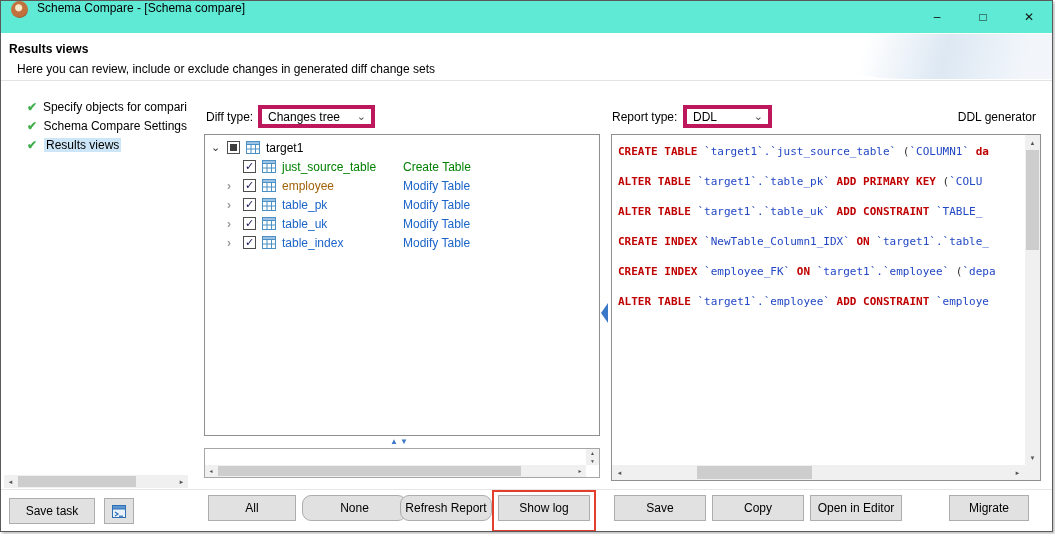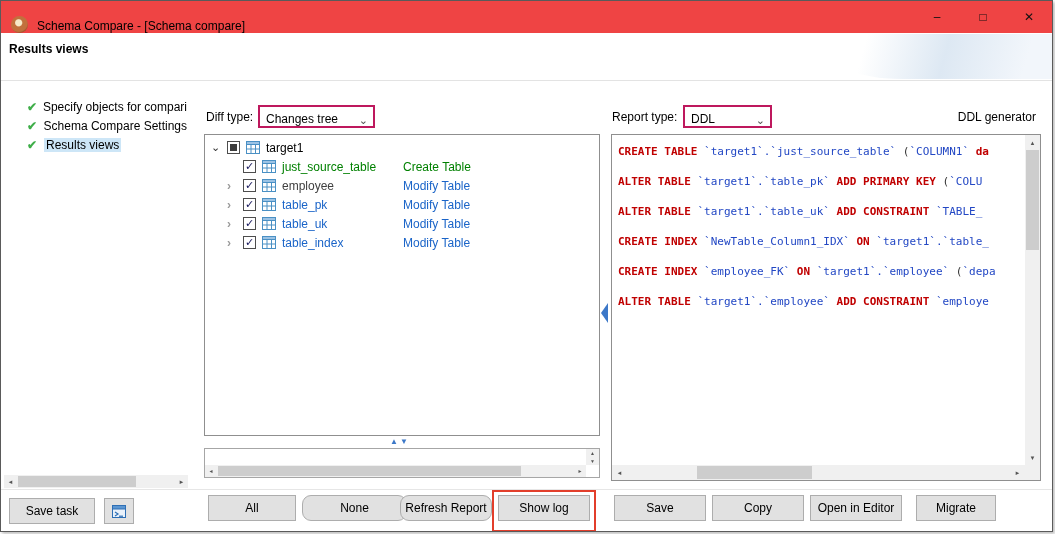--- a/index.html
+++ b/index.html
@@ -3,21 +3,21 @@
 <meta charset="utf-8">
 <style>
   * { margin:0; padding:0; box-sizing:border-box; }
   html,body { width:1055px; height:534px; overflow:hidden; background:#ffffff; }
   body { font-family:"Liberation Sans", sans-serif; font-size:12px; color:#000; }
 
   .window { position:relative; width:1053px; height:532px; background:#fff;
             border:1px solid #5a5a5a; box-shadow:2px 2px 3px rgba(0,0,0,.25); overflow:hidden; }
 
   
-  .titlebar { position:absolute; top:0; left:0; right:0; height:32px; display:flex; align-items:flex-end; background:#ef4444; }
+  .titlebar { position:absolute; top:0; left:0; right:0; height:32px; display:flex; align-items:flex-start; background:#5eead4; }
   .app-icon { width:17px; height:17px; margin-left:10px; border-radius:50%;
               background:radial-gradient(circle at 45% 40%, #f7e9c9 0 22%, #c2703d 30% 62%, #8a4a22 78%, #6e3a1a 100%); }
   .title { margin-left:9px; }
   .win-controls { margin-left:auto; display:flex; height:100%; }
   .win-btn { width:46px; height:100%; display:flex; align-items:center; justify-content:center; font-size:12px; color:#111; }
 
   
   .banner-decor { position:absolute; top:33px; right:0; width:240px; height:45px;
                   background:linear-gradient(105deg, rgba(222,233,245,0) 22%, #dde8f3 55%, #f2f6fb 88%);
                   border-bottom-left-radius:90px 42px; }
@@ -38,22 +38,22 @@
   .sb-track { position:relative; flex:1; background:#f0f0f0; }
   .sb-thumb { position:absolute; background:#cdcdcd; }
   .hscroll { display:flex; }
   .hscroll .sb-arrow { width:13px; }
   .hscroll .sb-thumb { top:1px; bottom:1px; }
   .sidebar-hscroll { position:absolute; left:3px; top:474px; width:184px; height:13px; }
 
   
   .btn { position:absolute; height:26px; background:#e1e1e1; border:1px solid #adadad;
          font-family:inherit; font-size:12px; color:#000; display:flex; align-items:center; justify-content:center; cursor:default; }
-  .combo { position:absolute; height:23px; background:#fff; border:2px solid #be185d;
-           display:flex; align-items:flex-end; justify-content:space-between; padding:0 5px 0 6px; }
+  .combo { position:absolute; height:23px; background:#fff; border:4px solid #be185d;
+           display:flex; align-items:center; justify-content:space-between; padding:0 5px 0 6px; }
   .chev { color:#505050; font-size:11px; margin-left:8px; line-height:1; }
   .panel-label { position:absolute; }
 
   
   .tree-box { position:absolute; left:203px; top:133px; width:396px; height:302px;
               border:1px solid #8f8f8f; background:#fff; overflow:hidden; padding-top:3px; }
   .tree-row { position:relative; display:flex; align-items:center; height:19px; padding-left:6px; }
   .tree-row.child { padding-left:22px; }
   .expander { width:16px; color:#333; font-size:11px; line-height:1; }
   .chevron { width:16px; color:#9a9a9a; font-size:12px; font-weight:bold; line-height:1; }
@@ -101,20 +101,21 @@
     <div class="title">Schema Compare - [Schema compare]</div>
     <div class="win-controls">
       <div class="win-btn">–</div>
       <div class="win-btn">□</div>
       <div class="win-btn">✕</div>
     </div>
   </div>
 
   <div class="banner-decor"></div>
   <div class="page-title">Results views</div>
+  <div class="page-subtitle">Here you can review, include or exclude changes in generated diff change sets</div>
   <div class="header-divider"></div>
   <div class="footer-divider"></div>
 
   <div class="wizard-steps">
 
       <div class="step">
         <span class="check">✔</span>
         <span class="step-label">Specify objects for compari</span>
       </div>
 
@@ -195,21 +196,21 @@
           <span class="checkbox">✓</span>
           <span class="tbl-icon">
             <svg width="14" height="13" viewBox="0 0 14 13">
               <rect x="0.5" y="0.5" width="13" height="12" fill="#ffffff" stroke="#4a90c4"></rect>
               <rect x="0.5" y="0.5" width="13" height="3" fill="#9cc3e5" stroke="#4a90c4"></rect>
               <line x1="5" y1="3.5" x2="5" y2="12.5" stroke="#4a90c4"></line>
               <line x1="9.5" y1="3.5" x2="9.5" y2="12.5" stroke="#4a90c4"></line>
               <line x1="0.5" y1="8" x2="13.5" y2="8" stroke="#4a90c4"></line>
             </svg>
           </span>
-          <span class="tree-name" style="color: #404040;">employee</span>
+          <span class="tree-name" style="color: #a16207;">employee</span>
           <span class="tree-action" style="color: rgb(26, 100, 200);">Modify Table</span>
         </div>
 
         <div class="tree-row child">
           <span class="chevron">›</span>
           <span class="checkbox">✓</span>
           <span class="tbl-icon">
             <svg width="14" height="13" viewBox="0 0 14 13">
               <rect x="0.5" y="0.5" width="13" height="12" fill="#ffffff" stroke="#4a90c4"></rect>
               <rect x="0.5" y="0.5" width="13" height="3" fill="#9cc3e5" stroke="#4a90c4"></rect>
@@ -311,15 +312,15 @@
         <span class="sb-thumb" style="left:70px; width:115px;"></span>
       </span>
       <span class="sb-arrow">►</span>
     </div>
     <div class="sb-corner"></div>
   </div>
 
   <button class="btn" style="left:613px; top:494px; width:92px;">Save</button>
   <button class="btn" style="left:711px; top:494px; width:92px;">Copy</button>
   <button class="btn" style="left:809px; top:494px; width:92px;">Open in Editor</button>
-  <button class="btn" style="left:915px; top:494px; width:80px;text-align:center;">Migrate</button>
+  <button class="btn" style="left:948px; top:494px; width:80px;text-align:center;">Migrate</button>
 
 </div>
 
 </body></html>

